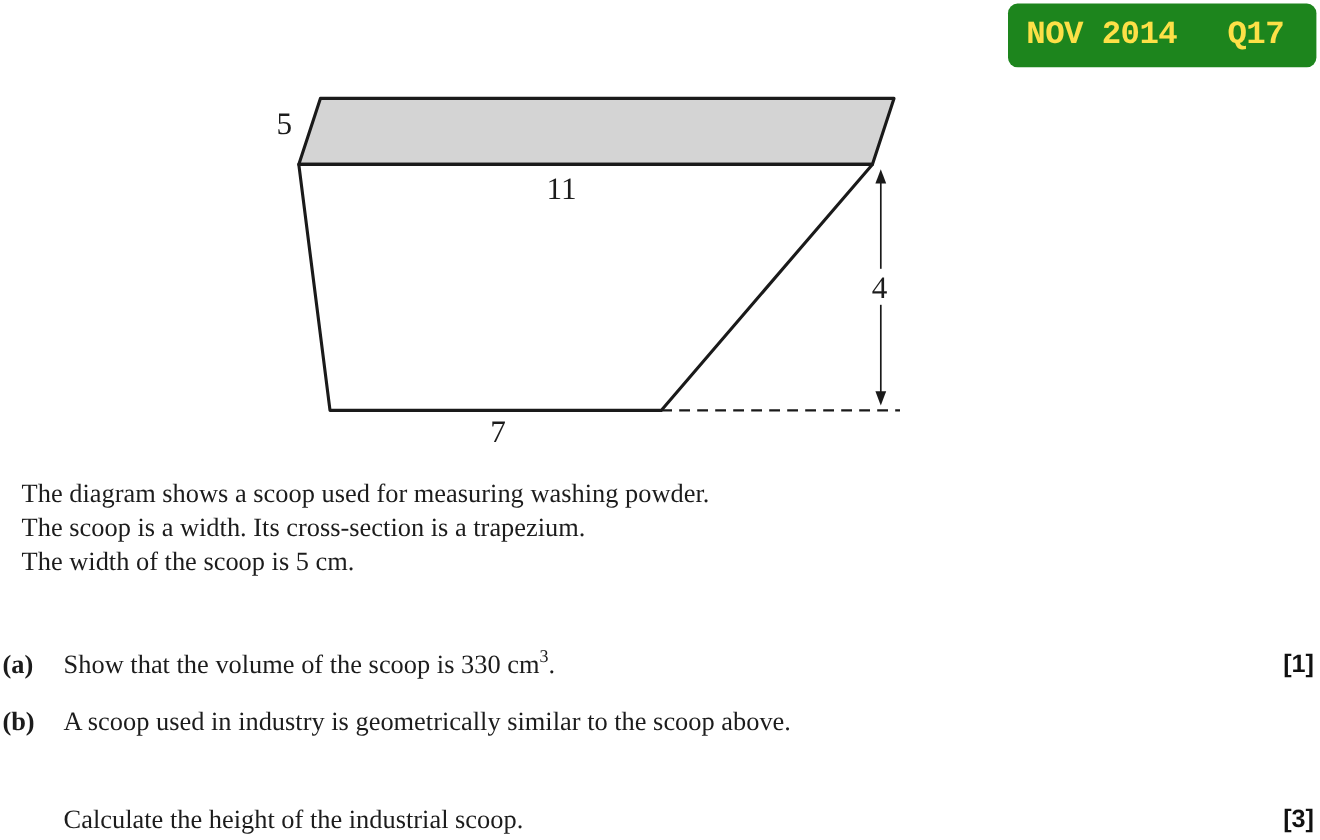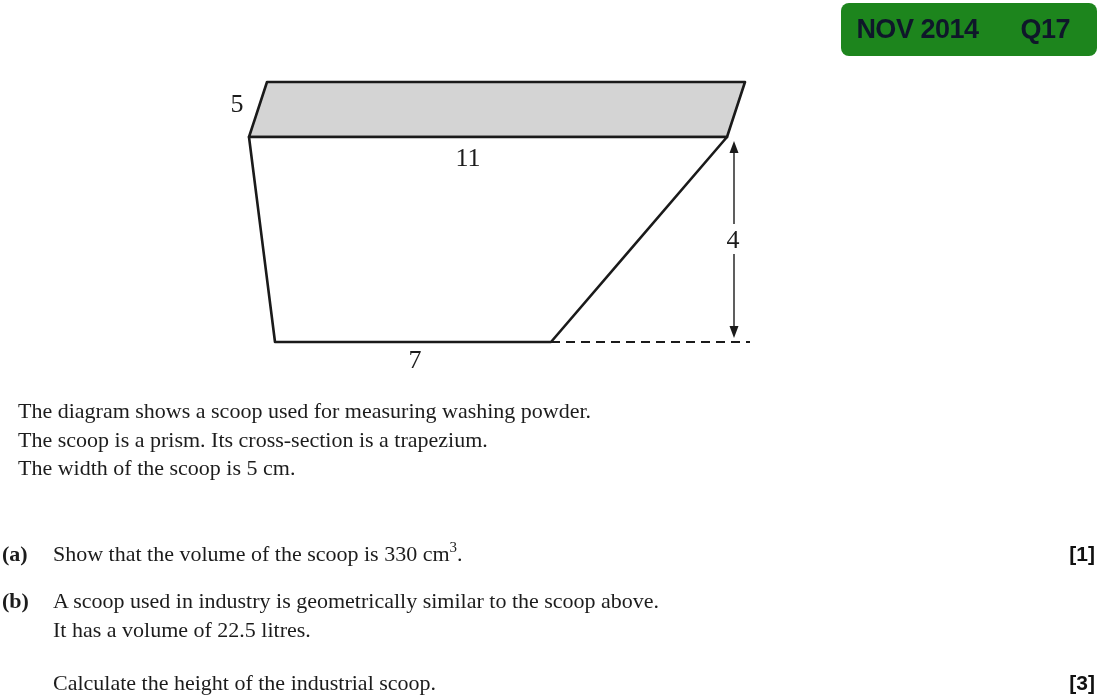--- a/index.html
+++ b/index.html
@@ -9,21 +9,21 @@
   }
   
   .badge{
     position:absolute;top:3px;right:3px;height:53px;
     display:flex;align-items:stretch;
     background:var(--green,#1d851d);
     border-radius:8px;overflow:hidden;
     font-family:"Liberation Sans", sans-serif;font-weight:bold;
     font-size:27px;letter-spacing:-0.5px;
   }
-  .badge .seg{display:flex;align-items:center;justify-content:center;color:#0f172a;}
+  .badge .seg{display:flex;align-items:center;justify-content:center;color:#fde047;font-family:Liberation Mono, monospace;}
   .badge .seg.session{padding:0 15px;}
   .badge .seg.qnum{padding:0 27px;}
   .badge .paperbox{
     display:flex;align-items:center;justify-content:center;
     background:#ffffff;color:#111111;margin:3px 0;padding:0 11px;border-radius:3px;
   }
   
   .diagram{position:absolute;left:215px;top:70px;}
   .diagram text{font-family:"Liberation Serif", serif;font-size:26px;fill:#1c1c1c;}
   
@@ -71,35 +71,34 @@
     <rect x="506" y="154" width="25" height="30" fill="#ffffff"></rect>
 
     <text x="22" y="42" text-anchor="middle">5</text>
     <text x="253" y="96" text-anchor="middle">11</text>
     <text x="518" y="178" text-anchor="middle">4</text>
     <text x="200" y="298" text-anchor="middle">7</text>
   </svg>
 
   <div class="para">
     <div>The diagram shows a scoop used for measuring washing powder.</div>
-    <div>The scoop is a prism. Its cross-section is a trapezium.</div>
+    <div>The scoop is a width. Its cross-section is a trapezium.</div>
     <div>The width of the scoop is 5 cm.</div>
   </div>
 
   <div class="qpart part-a">
     <span class="plabel">(a)</span>
     <span><span>Show that the volume of the scoop is 330 cm</span><sup>3</sup><span>.</span></span>
   </div>
   <div class="mark mark-a">[1]</div>
 
   <div class="qpart part-b">
     <span class="plabel">(b)</span>
     <span>
       <div>A scoop used in industry is geometrically similar to the scoop above.</div>
-      <div>It has a volume of 22.5 litres.</div>
     </span>
   </div>
   <div class="qpart part-b-cont">
     <span>Calculate the height of the industrial scoop.</span>
   </div>
   <div class="mark mark-b">[3]</div>
 
 </div>
 
 </body></html>

